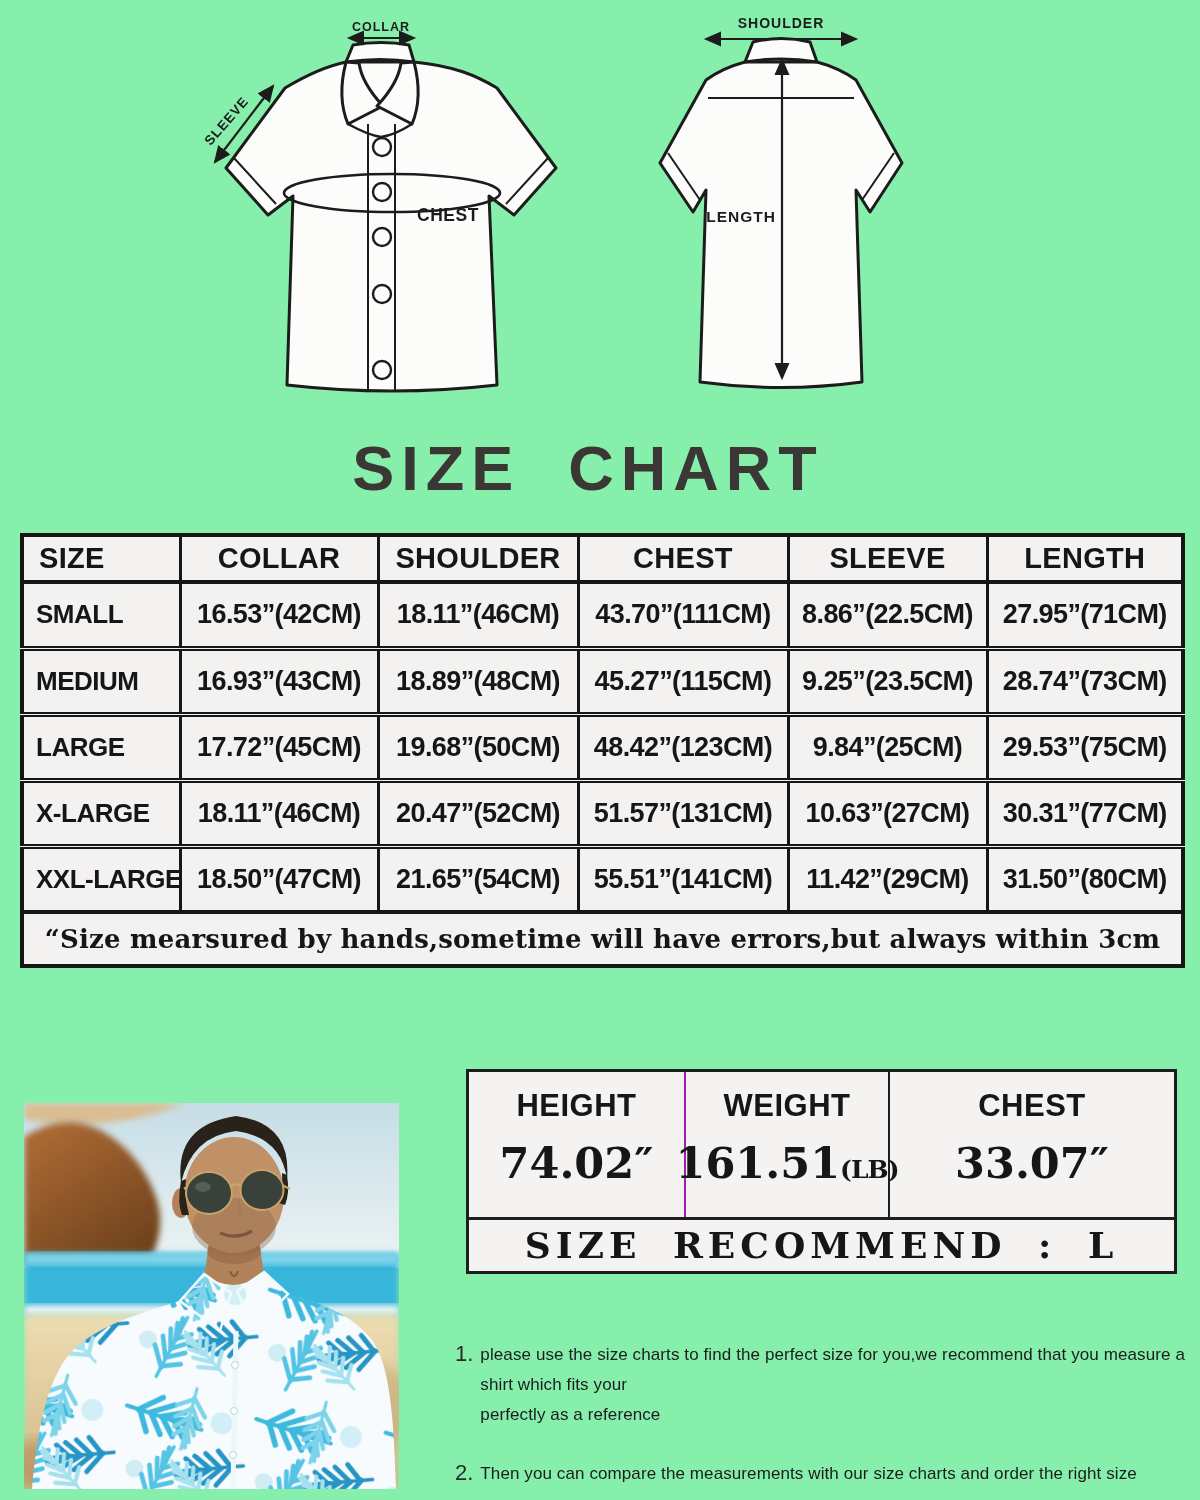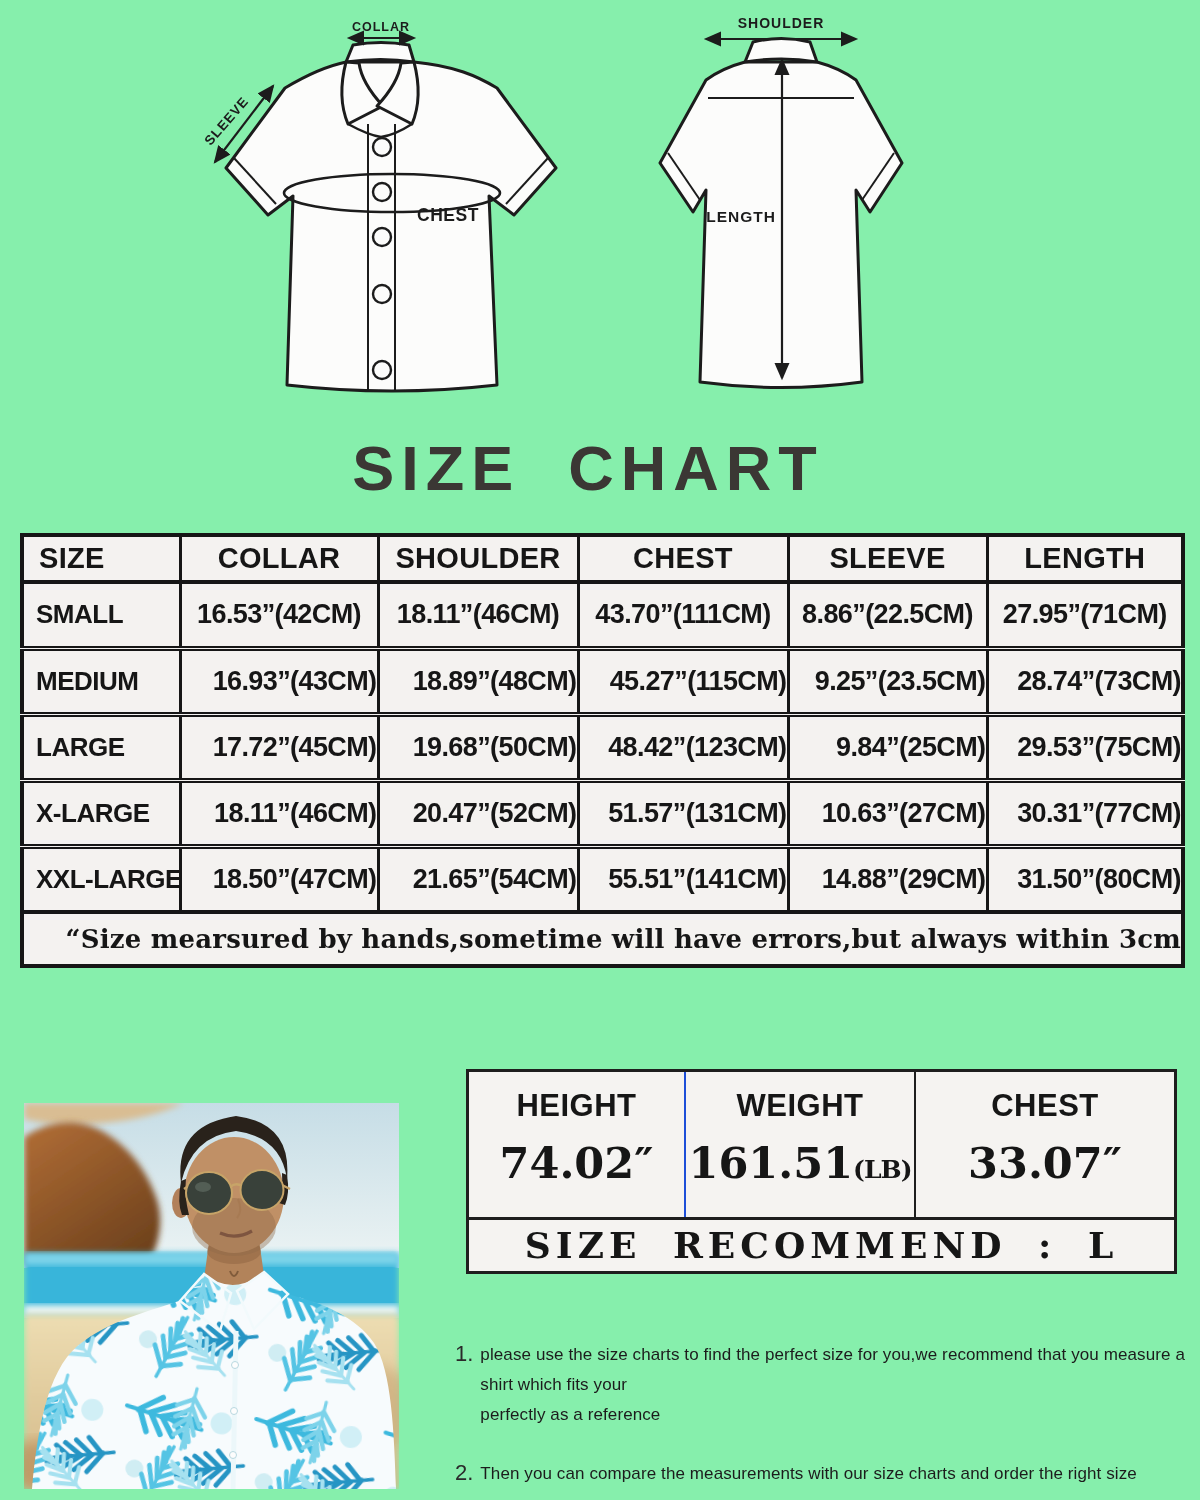--- a/index.html
+++ b/index.html
@@ -31,39 +31,39 @@
     border-left:3px solid #161616; text-align:center; font-weight:bold;
     white-space:nowrap; overflow:hidden;
   }
   .size-table th:first-child { border-left:none; }
   .size-table thead tr { height:47px; }
   .size-table thead th { font-size:29px; border-bottom:4px solid #161616; letter-spacing:0.3px; }
   .size-table thead th.col-size { text-align:left; padding-left:15px; }
   .size-table tbody tr { height:66px; }
   .size-table tbody td { font-size:27px; letter-spacing:-0.6px; }
   .size-table tbody th.rowlabel { text-align:left; padding-left:12px; font-size:26px; letter-spacing:-0.5px; border-left:none; }
-  .size-table tbody tr + tr th, .size-table tbody tr + tr td { border-top:5px double #161616;text-align:right; }
+  .size-table tbody tr + tr th, .size-table tbody tr + tr td { border-top:5px double #161616; }
   .size-table tbody tr.note-row { height:54px; }
   .size-table tbody tr.note-row td {
     border-top:4px solid #161616; border-left:none;
     font-family:"DejaVu Serif", serif; font-size:26px; letter-spacing:0.2px;
   }
 
   
   .photo { position:absolute; left:24px; top:1103px; width:375px; height:386px; }
 
   
   .fit-panel {
     position:absolute; left:466px; top:1069px; width:711px; height:205px;
     border:3px solid #1e1e1e; display:flex; flex-direction:column; background:#f5f3f1;
   }
   .fit-top { flex:1; display:flex; }
   .fit-col { display:flex; flex-direction:column; align-items:center; }
   .fit-col.c1 { width:215px; }
-  .fit-col.c2 { width:230px; border-left:2px solid #1d4ed8; }
+  .fit-col.c2 { width:204px; border-left:2px solid #a21caf; }
   .fit-col.c3 { flex:1; border-left:2px solid #1e1e1e; }
   .fit-label { margin-top:16px; font-size:31px; font-weight:bold; letter-spacing:0.5px; }
   .fit-value { margin-top:14px; font-family:"DejaVu Serif", serif; font-size:43px; font-weight:bold; white-space:nowrap; }
   .fit-value .unit { font-size:25px; letter-spacing:-1px; }
   .fit-bottom {
     height:54px; border-top:3px solid #1e1e1e; text-align:center; line-height:50px;
     font-family:"DejaVu Serif", serif; font-size:36px; font-weight:bold;
     letter-spacing:5px; word-spacing:14px; white-space:nowrap;
   }
 
@@ -192,21 +192,21 @@
         <td>20.47”(52CM)</td>
         <td>51.57”(131CM)</td>
         <td>10.63”(27CM)</td>
         <td>30.31”(77CM)</td>
       </tr>
       <tr>
         <th class="rowlabel">XXL-LARGE</th>
         <td>18.50”(47CM)</td>
         <td>21.65”(54CM)</td>
         <td>55.51”(141CM)</td>
-        <td>14.88”(29CM)</td>
+        <td>11.42”(29CM)</td>
         <td>31.50”(80CM)</td>
       </tr>
       <tr class="note-row">
         <td colspan="6">“Size mearsured by hands,sometime will have errors,but always within 3cm</td>
       </tr>
     </tbody>
   </table>
 
   <svg class="photo" viewBox="0 0 375 386">
     <defs>

